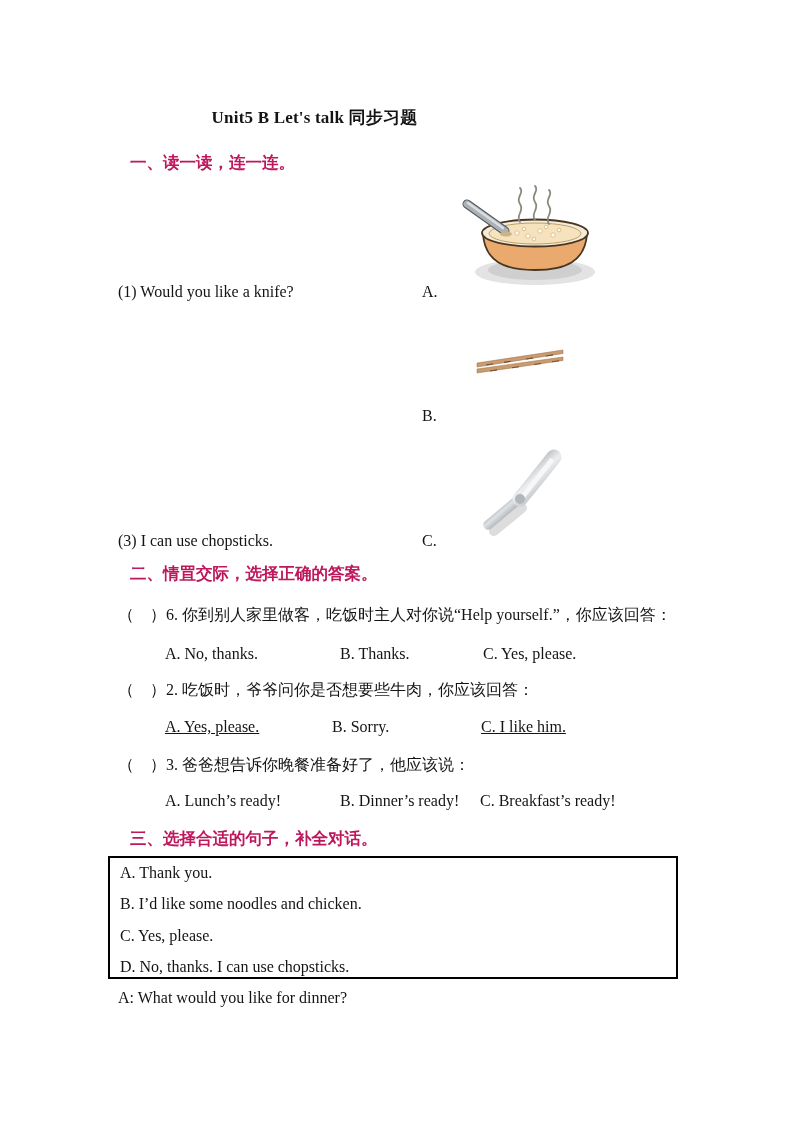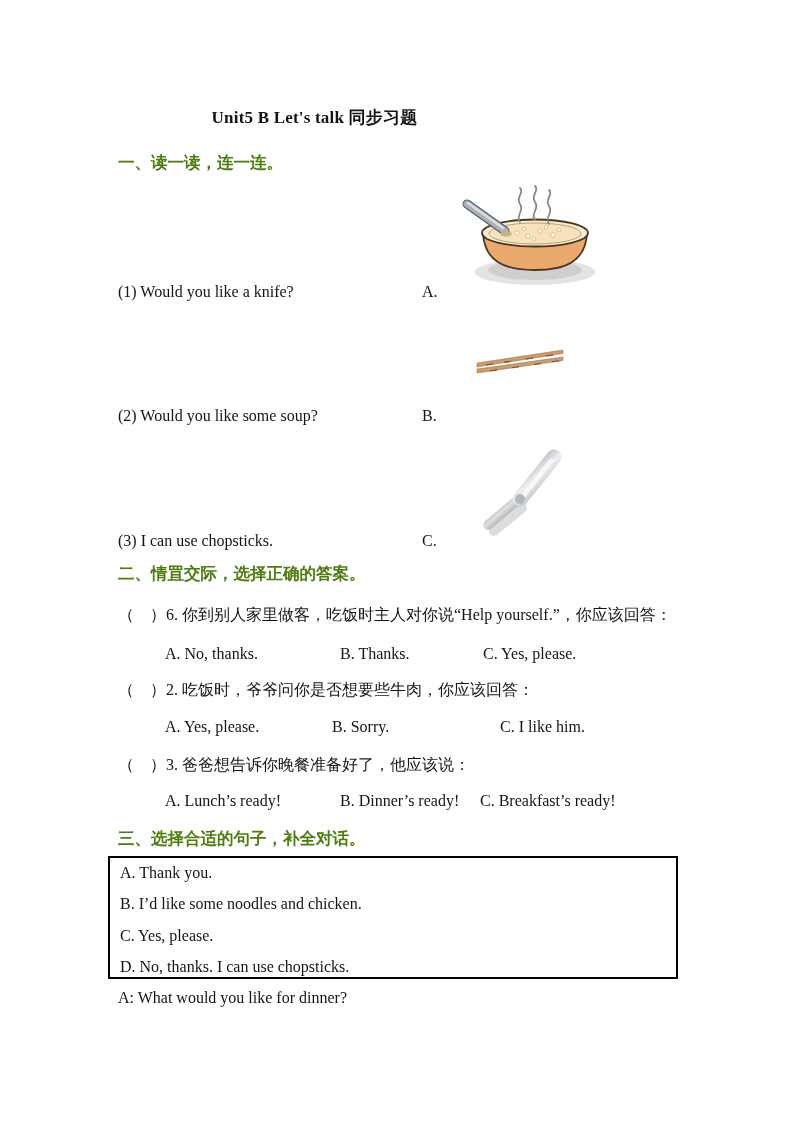--- a/index.html
+++ b/index.html
@@ -7,21 +7,21 @@
     position:relative;width:793px;height:1122px;background:#ffffff;
     font-family:"Liberation Serif", serif;color:#141414;overflow:hidden;
   }
   .abs{position:absolute;}
   .title{
     left:0;top:106px;width:629px;text-align:center;
     font-weight:bold;font-size:17px;letter-spacing:.2px;
   }
   .cn-heading{
     font-family:"Liberation Sans", sans-serif;
-    font-weight:600;font-size:16.5px;color:#4d7c0f;
+    font-weight:600;font-size:16.5px;color:#be185d;margin-left:12px;
   }
   .body-text{font-size:16px;}
   .stem{font-size:16px;width:620px;}
   .opt{font-size:16px;}
   .letter{font-size:16px;}
   .answer-box{
     left:108px;top:856px;width:570px;height:123px;
     border:2px solid #000;box-sizing:border-box;
   }
   .box-line{position:absolute;left:10px;font-size:16px;white-space:nowrap;}
@@ -69,21 +69,20 @@
 
   <svg class="abs" style="left:476px;top:346px;" width="90" height="30" viewBox="0 0 90 30">
     <polygon points="1,17 87,4 87,7.5 1,21" stroke="#9a6a3a" stroke-width="0.5" fill="#c99b72"></polygon>
     <polygon points="1,23 87,11 87,14.5 1,27" stroke="#9a6a3a" stroke-width="0.5" fill="#c99b72"></polygon>
     <g stroke-width="1.1" fill="none" stroke="#7d4e28">
       <path d="M10,19 l7,-1.2 M28,16.4 l7,-1.2 M50,13 l7,-1.1 M70,10 l7,-1.1"></path>
       <path d="M14,25 l7,-1.1 M36,21.8 l7,-1.1 M58,18.5 l7,-1 M76,15.8 l7,-1"></path>
     </g>
   </svg>
 
-  <div class="abs body-text" style="left:118px;top:407px;">(2) Would you like some soup?</div>
   <div class="abs letter" style="left:422px;top:407px;">B.</div>
 
   <svg class="abs" style="left:472px;top:438px;" width="105" height="100" viewBox="0 0 105 100">
     <defs>
       <linearGradient id="bladeGrad" gradientUnits="userSpaceOnUse" x1="52" y1="28" x2="74" y2="52">
         <stop offset="0" stop-color="#a8acb0"></stop>
         <stop offset="0.5" stop-color="#eceef0"></stop>
         <stop offset="1" stop-color="#bcc0c4"></stop>
       </linearGradient>
       <linearGradient id="handleGrad" gradientUnits="userSpaceOnUse" x1="24" y1="66" x2="36" y2="80">
@@ -103,23 +102,23 @@
   <div class="abs letter" style="left:422px;top:532px;">C.</div>
 
   <div class="abs cn-heading" style="left:118px;top:563px;text-align:right;">二、情罝交际，选择正确的答案。</div>
 
   <div class="abs stem" style="left:118px;top:605px;">（　）6. 你到别人家里做客，吃饭时主人对你说“Help yourself.”，你应该回答：</div>
   <div class="abs opt" style="left:165px;top:645px;">A. No, thanks.</div>
   <div class="abs opt" style="left:340px;top:645px;">B. Thanks.</div>
   <div class="abs opt" style="left:483px;top:645px;">C. Yes, please.</div>
 
   <div class="abs stem" style="left:118px;top:680px;">（　）2. 吃饭时，爷爷问你是否想要些牛肉，你应该回答：</div>
-  <div class="abs opt" style="left:165px;top:718px;">A. Yes, please.</div>
+  <div class="abs opt" style="left:165px;top:718px;text-decoration:underline;">A. Yes, please.</div>
   <div class="abs opt" style="left:332px;top:718px;">B. Sorry.</div>
-  <div class="abs opt" style="left:500px;top:718px;">C. I like him.</div>
+  <div class="abs opt" style="left:481px;top:718px;text-decoration:underline;">C. I like him.</div>
 
   <div class="abs stem" style="left:118px;top:755px;">（　）3. 爸爸想告诉你晚餐准备好了，他应该说：</div>
   <div class="abs opt" style="left:165px;top:792px;">A. Lunch’s ready!</div>
   <div class="abs opt" style="left:340px;top:792px;">B. Dinner’s ready!</div>
   <div class="abs opt" style="left:480px;top:792px;">C. Breakfast’s ready!</div>
 
   <div class="abs answer-box">
     <div class="box-line" style="top:6px;">A. Thank you.</div>
     <div class="box-line" style="top:37px;">B. I’d like some noodles and chicken.</div>
     <div class="box-line" style="top:69px;">C. Yes, please.</div>

